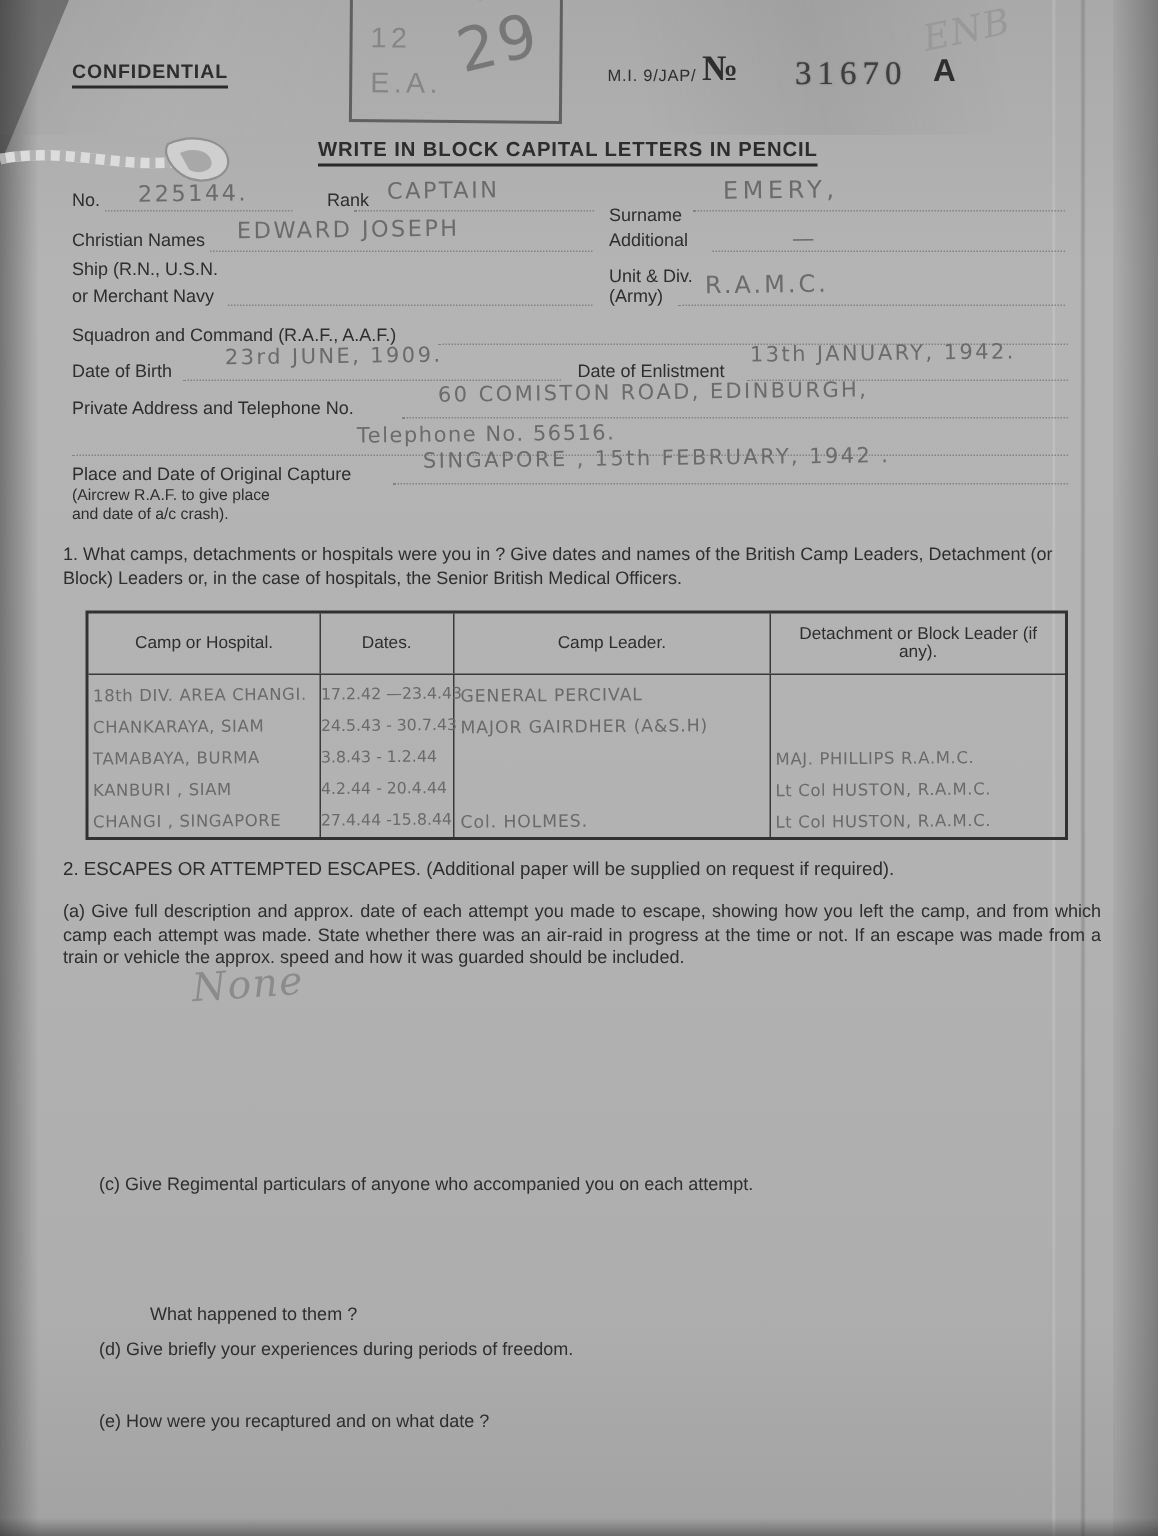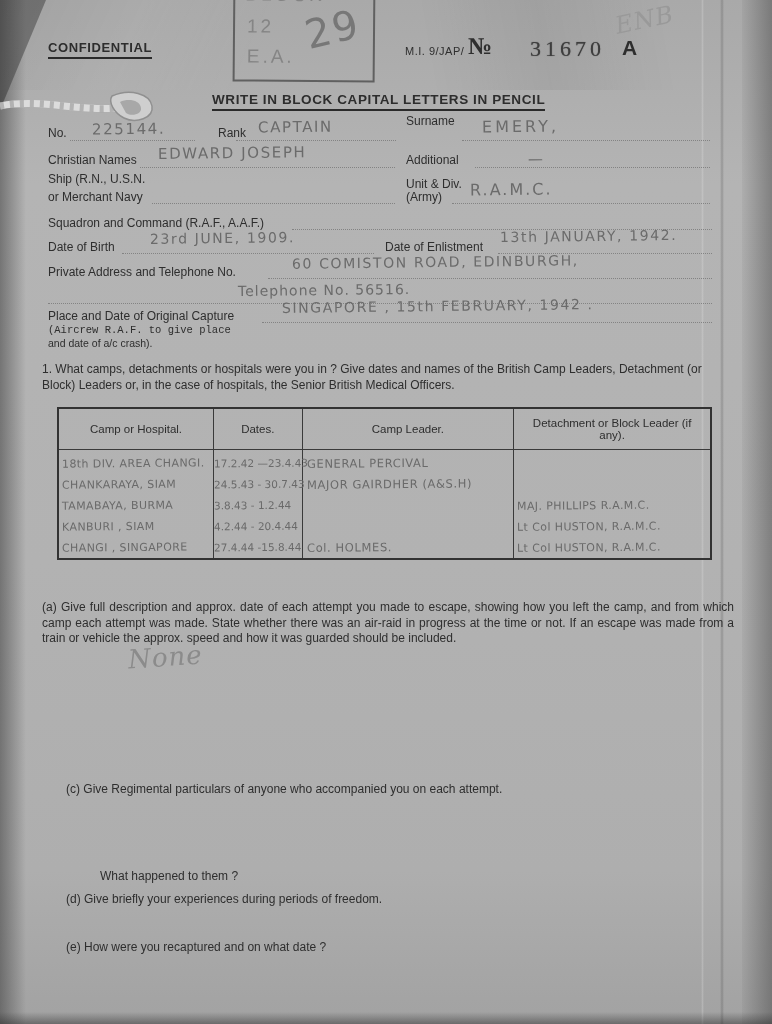--- a/index.html
+++ b/index.html
@@ -108,21 +108,21 @@
   <span class="hw hw-cursive" style="left:615px;top:6px;font-size:24px;color:#999;transform:rotate(-12deg);">ENB</span>
 
   <div class="heading" style="left:212px;top:92px;font-size:13.5px;">WRITE IN BLOCK CAPITAL LETTERS IN PENCIL</div>
 
   <span class="lbl" style="left:48px;top:126px;">No.</span>
   <div class="dots" style="left:70px;top:139px;width:125px;"></div>
   <span class="hw" style="left:92px;top:120px;font-size:15px;">225144.</span>
   <span class="lbl" style="left:202px;top:126px;margin-left:16px;">Rank</span>
   <div class="dots" style="left:236px;top:139px;width:160px;"></div>
   <span class="hw" style="left:258px;top:118px;font-size:15px;">CAPTAIN</span>
-  <span class="lbl" style="left:406px;top:114px;">Surname</span>
+  <span class="lbl" style="left:406px;top:136px;">Surname</span>
   <div class="dots" style="left:462px;top:139px;width:248px;"></div>
   <span class="hw" style="left:482px;top:117px;font-size:16px;letter-spacing:3px;">EMERY,</span>
 
   <span class="lbl" style="left:48px;top:153px;">Christian Names</span>
   <div class="dots" style="left:140px;top:166px;width:255px;"></div>
   <span class="hw" style="left:158px;top:144px;font-size:15px;">EDWARD JOSEPH</span>
   <span class="lbl" style="left:406px;top:153px;">Additional</span>
   <div class="dots" style="left:475px;top:166px;width:235px;"></div>
   <span class="hw" style="left:528px;top:150px;font-size:15px;">—</span>
 
@@ -146,21 +146,21 @@
 
   <span class="lbl" style="left:48px;top:265px;">Private Address and Telephone No.</span>
   <div class="dots" style="left:268px;top:277px;width:444px;"></div>
   <span class="hw" style="left:292px;top:254px;font-size:14px;">60 COMISTON ROAD, EDINBURGH,</span>
   <div class="dots" style="left:48px;top:302px;width:664px;"></div>
   <span class="hw" style="left:238px;top:282px;font-size:14px;letter-spacing:1px;">Telephone No. 56516.</span>
 
   <span class="lbl" style="left:48px;top:309px;">Place and Date of Original Capture</span>
   <div class="dots" style="left:262px;top:321px;width:450px;"></div>
   <span class="hw" style="left:282px;top:298px;font-size:14px;">SINGAPORE , 15th FEBRUARY, 1942 .</span>
-  <span class="lbl small" style="left:48px;top:324px;font-family:Liberation Mono, monospace;">(Aircrew R.A.F. to give place</span>
+  <span class="lbl small" style="left:48px;top:324px;">(Aircrew R.A.F. to give place</span>
   <span class="lbl small" style="left:48px;top:337px;">and date of a/c crash).</span>
 
   <div class="para" style="left:42px;top:362px;width:690px;">1.   What camps, detachments or hospitals were you in ?   Give dates and names of the British Camp Leaders,  Detachment (or Block) Leaders or, in the case of hospitals, the Senior British Medical Officers.</div>
 
   <div class="camps">
     <div class="hrow">
       <div class="c c1 hcell">Camp or Hospital.</div>
       <div class="c c2 hcell">Dates.</div>
       <div class="c c3 hcell">Camp Leader.</div>
       <div class="c c4 hcell" style="white-space:normal;max-width:197px;">Detachment or Block Leader (if any).</div>
@@ -190,20 +190,21 @@
       <div class="c c4 bodycol col-block">
         <div></div>
         <div></div>
         <div>MAJ. PHILLIPS  R.A.M.C.</div>
         <div>Lt Col HUSTON, R.A.M.C.</div>
         <div>Lt Col HUSTON, R.A.M.C.</div>
       </div>
     </div>
   </div>
 
+  <div class="para" style="left:42px;top:572px;width:700px;font-size:12.5px;">2.   ESCAPES OR ATTEMPTED ESCAPES.   (Additional paper will be supplied on request if required).</div>
   <div class="para" style="left:42px;top:600px;width:692px;text-align:justify;">(a)   Give full description and approx. date of each attempt you made to escape, showing how you left the camp,  and from which camp each attempt was made.   State whether there was an air-raid in progress at the time or not.   If  an escape was made from a train or vehicle the approx. speed and how it was guarded should be included.</div>
   <span class="hw hw-cursive" style="left:128px;top:642px;font-size:26px;color:#8b8b8b;transform:rotate(-4deg);">None</span>
 
   <div class="para" style="left:66px;top:782px;width:650px;">(c)   Give Regimental particulars of anyone who accompanied you on each attempt.</div>
   <div class="para" style="left:100px;top:832px;width:400px;margin-top:37px;">What happened to them ?</div>
   <div class="para" style="left:66px;top:892px;width:650px;">(d)   Give briefly your experiences during periods of freedom.</div>
   <div class="para" style="left:66px;top:940px;width:650px;">(e)   How were you recaptured and on what date ?</div>
 
 </div>
 

